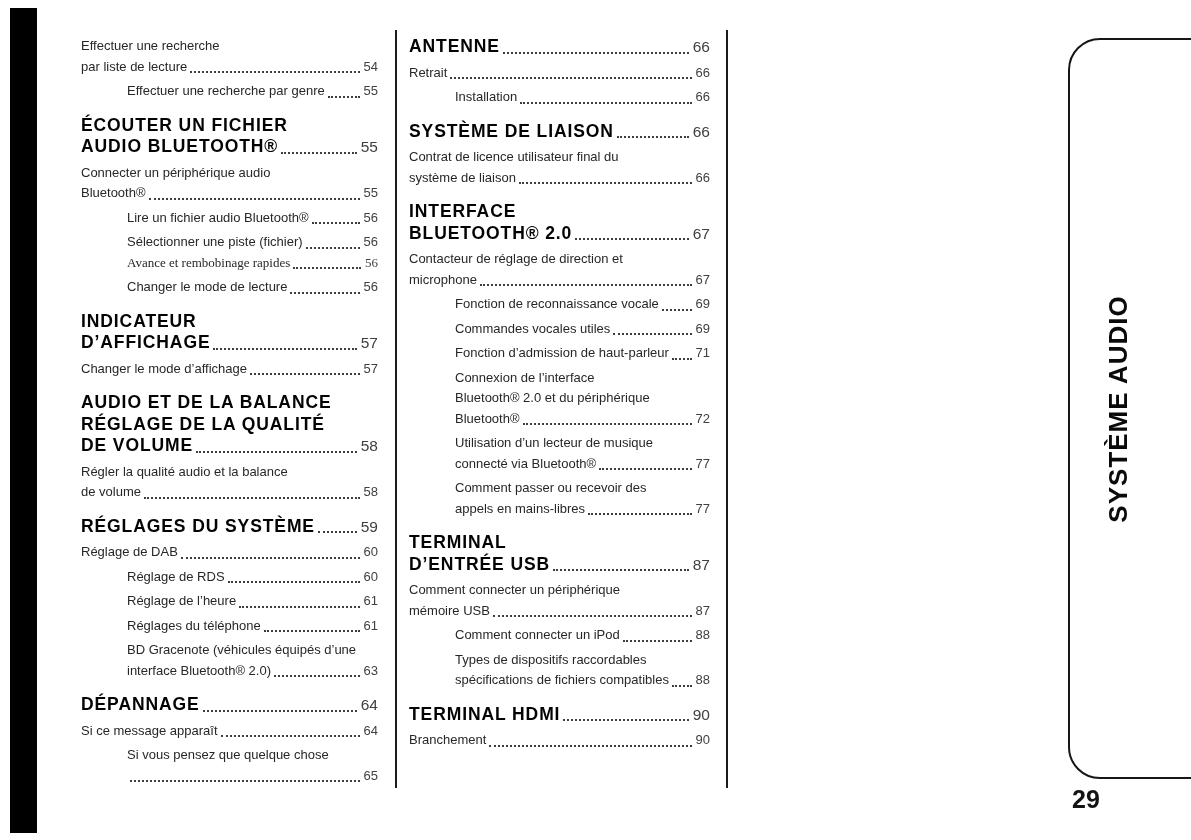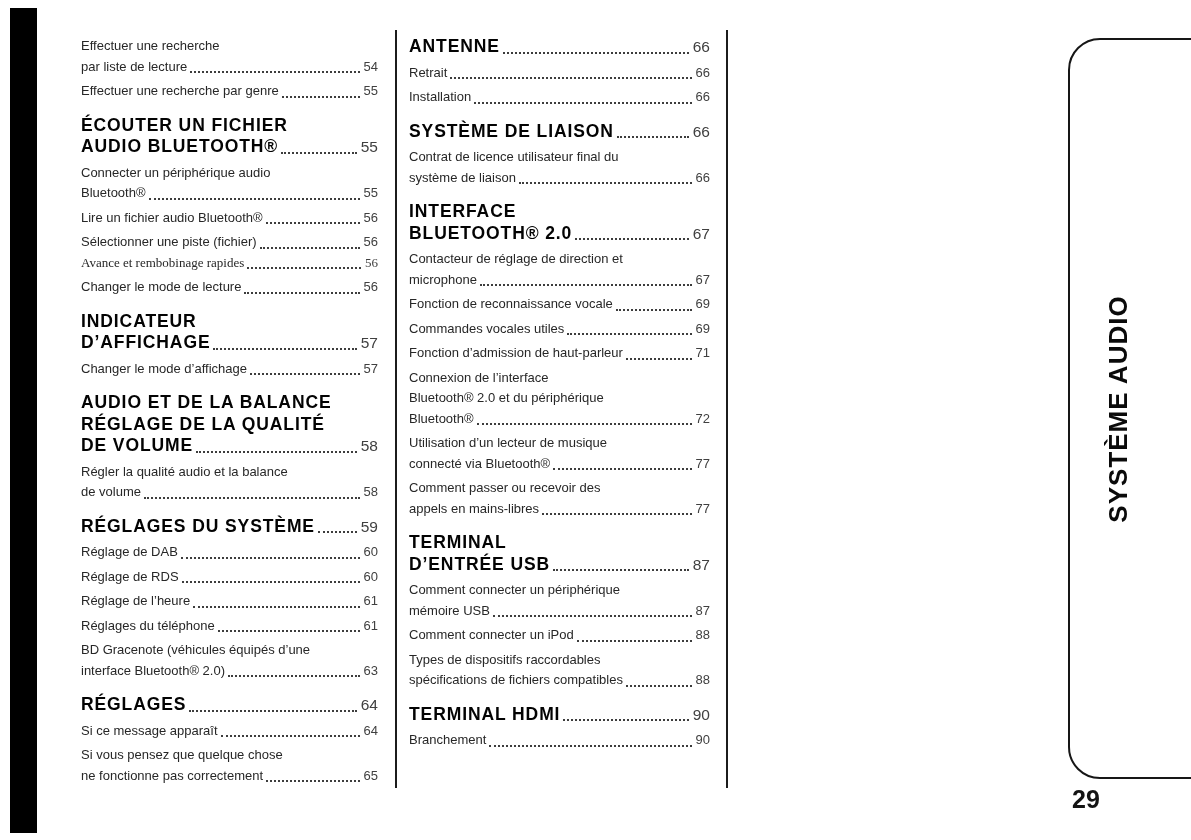--- a/index.html
+++ b/index.html
@@ -50,21 +50,21 @@
     color: #030303;
   }
   .col > .section:first-child > .heading { margin-top: 0; }
 
   .entry {
     font-size: 13px;
     line-height: 20.5px;
     font-weight: 400;
     color: #272727;
   }
-  .entry + .entry { margin-top: 4px; }
+  .entry + .entry { margin-top: 4px; margin-left: 46px; }
   .entry.tight { margin-top: 0; font-family: Liberation Serif, serif; }
 
   .line { white-space: nowrap; }
 
   .lrow { display: flex; align-items: baseline; }
   .lrow .txt { white-space: nowrap; text-align: center; }
   .lrow .dots {
     flex: 1 1 auto;
     min-width: 10px;
     align-self: flex-end;
@@ -264,36 +264,35 @@
           <div class="lrow">
             <span class="txt">interface Bluetooth® 2.0)</span>
             <span class="dots"></span>
             <span class="page-ref">63</span>
           </div>
         </div>
       </div>
       <div class="section">
         <div class="heading">
           <div class="lrow">
-            <span class="txt">RÉGLAGES</span>
+            <span class="txt">DÉPANNAGE</span>
             <span class="dots"></span>
             <span class="page-ref">64</span>
           </div>
         </div>
         <div class="entry">
           <div class="lrow">
             <span class="txt">Si ce message apparaît</span>
             <span class="dots"></span>
             <span class="page-ref">64</span>
           </div>
         </div>
         <div class="entry">
           <div class="line">Si vous pensez que quelque chose</div>
           <div class="lrow">
-            <span class="txt">ne fonctionne pas correctement</span>
             <span class="dots"></span>
             <span class="page-ref">65</span>
           </div>
         </div>
       </div>
     </div>
   <div class="divider divider-1"></div>
   <div class="col col-right" id="col-right">
       <div class="section">
         <div class="heading">

